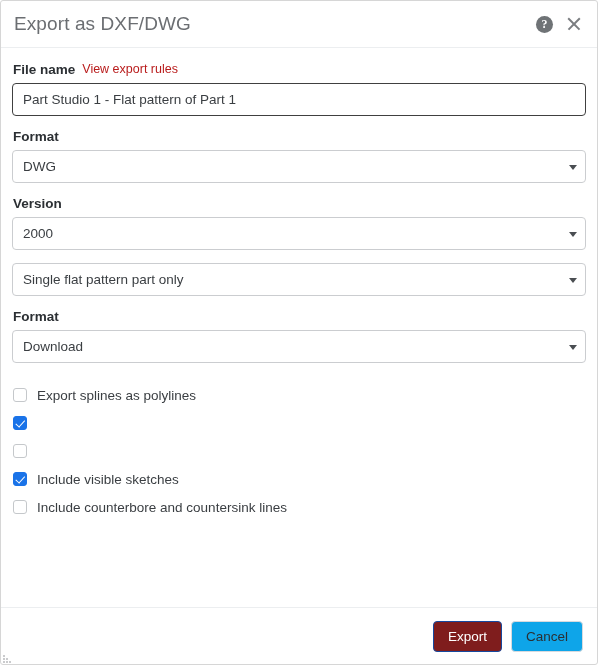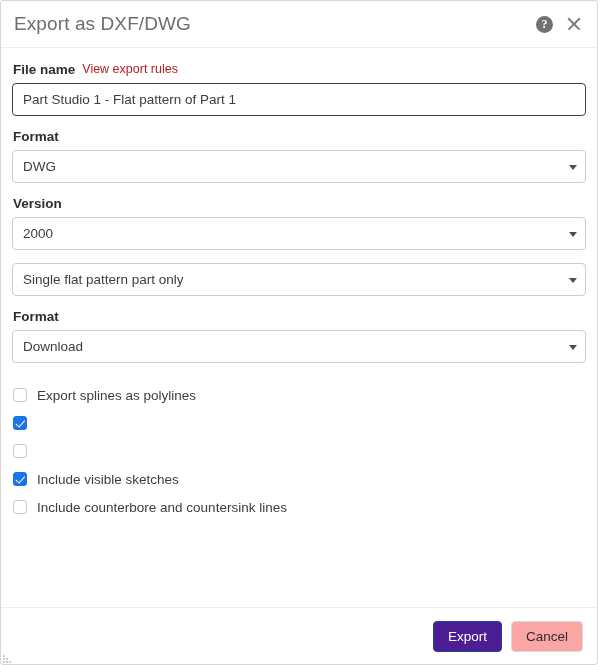--- a/index.html
+++ b/index.html
@@ -220,26 +220,26 @@
     border-radius: 4px;
     border: 1px solid transparent;
     font-family: "Liberation Sans", sans-serif;
     font-size: 13.5px;
     cursor: pointer;
     line-height: 29px;
     text-align: center;
     box-sizing: border-box;
   }
   .btn-primary {
-    background: #4c1d95;
+    background: #7f1d1d;
     color: #ffffff;
     border-color: #16489e;
   }
   .btn-secondary {
-    background: #fca5a5;
+    background: #0ea5e9;
     color: #2b2f33;
     border-color: #d8dade;
   }
   .resize-grip {
     position: absolute;
     left: 2px;
     bottom: 1px;
     width: 11px;
     height: 11px;
     opacity: 0.45;

